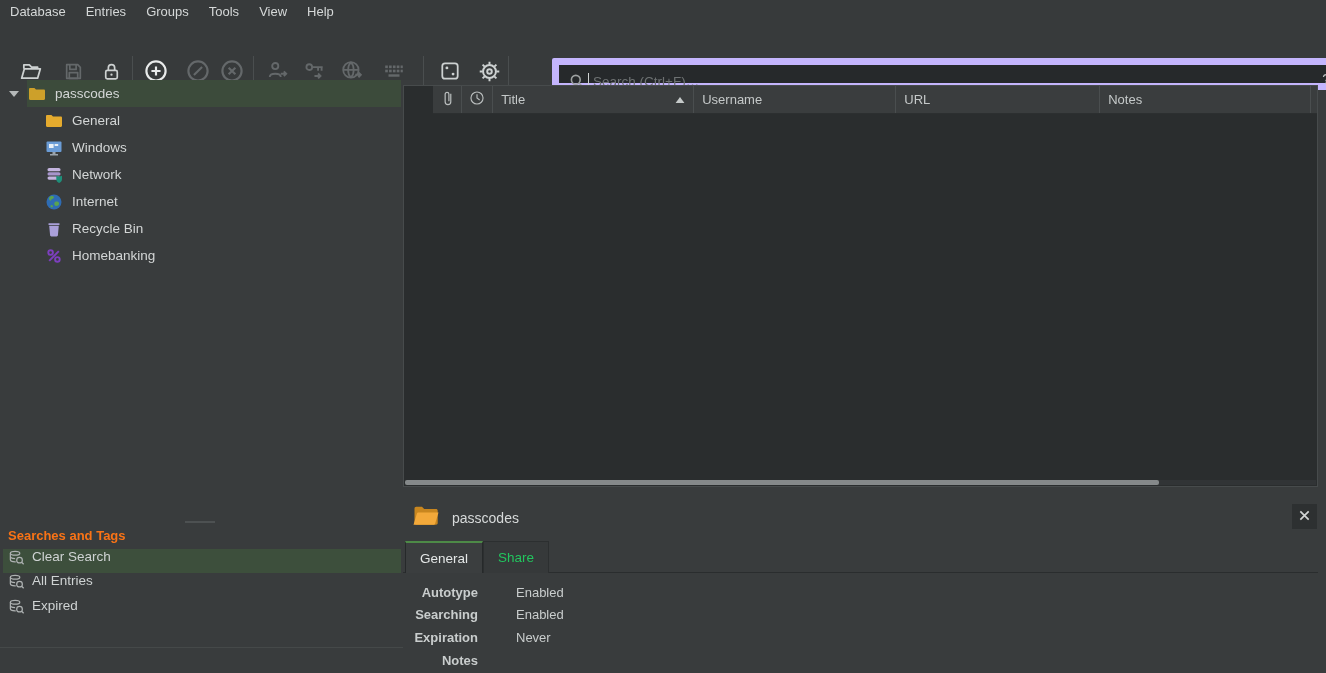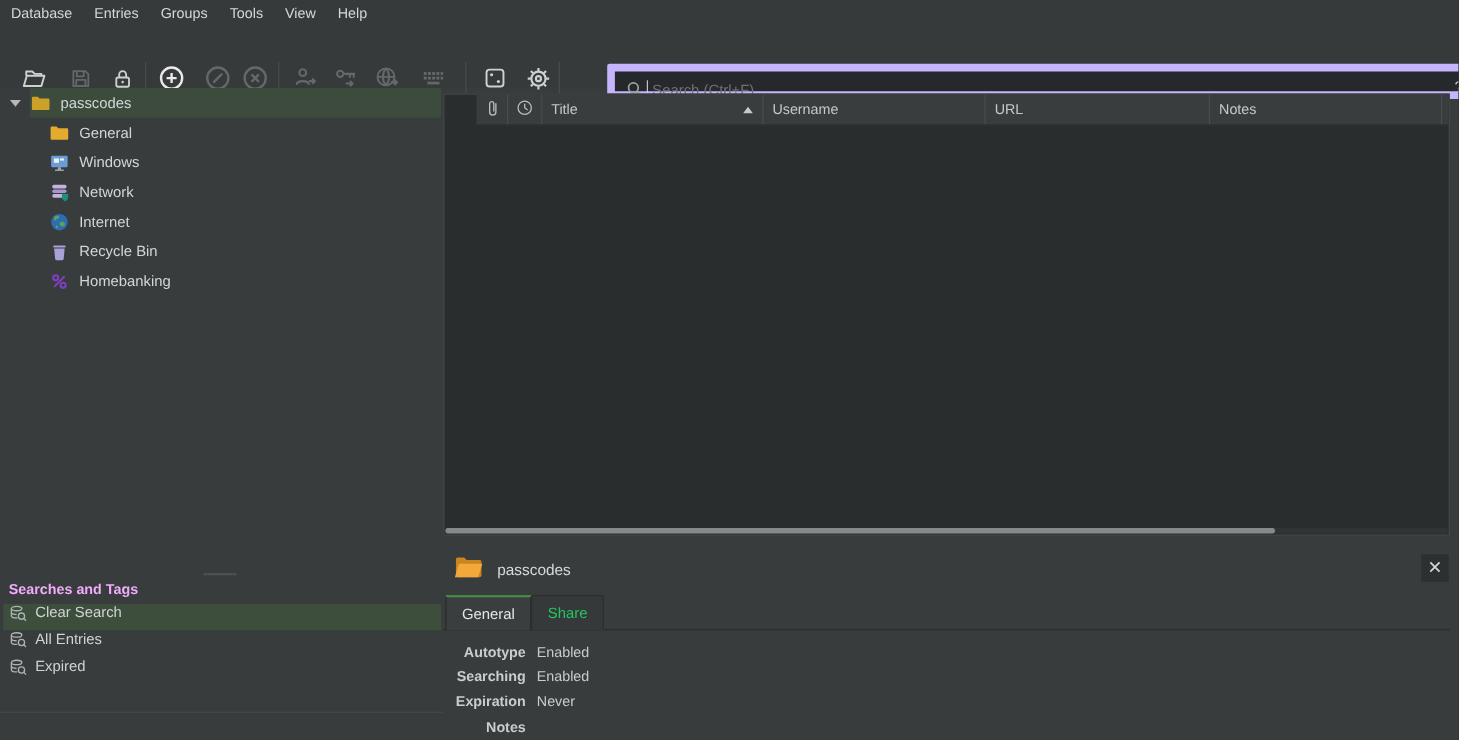--- a/index.html
+++ b/index.html
@@ -33,21 +33,21 @@
   .tree{position:absolute;left:0;top:80px;width:403px;}
   .tree-row{position:relative;height:27px;display:flex;align-items:center;cursor:default;}
   .tree-row .rowbg{position:absolute;left:27px;right:2px;top:0;bottom:0;background:#3c4b3b;}
   .tree-row>*{position:relative;}
   .expander{margin-left:9px;width:0;height:0;border-left:5px solid transparent;
             border-right:5px solid transparent;border-top:6px solid #b5b9b9;}
   .tree-icon{margin-left:8px;width:20px;height:20px;}
   .tree-icon.child{margin-left:44px;}
   .tree-label{margin-left:8px;color:#d3d6d6;font-size:13.5px;white-space:nowrap;}
   
-  .searches-header{position:absolute;left:8px;top:528px;font-weight:bold;color:#f0abfc;}
+  .searches-header{position:absolute;left:8px;top:528px;font-weight:bold;color:#f97316;}
   .searches{position:absolute;left:0;top:549px;width:403px;}
   .search-row{position:relative;height:24.3px;display:flex;align-items:flex-start;cursor:default;}
   .search-row .rowbg{position:absolute;left:3px;right:2px;top:0;bottom:0;background:#3d4f3c;}
   .search-row>*{position:relative;}
   .search-row .sicon{margin-left:8px;width:17px;height:17px;color:#aeb2b2;}
   .search-row .slabel{margin-left:7px;color:#cfd3d3;font-size:13.5px;}
   .searches-divider{position:absolute;left:0;top:647px;width:403px;height:1px;background:#454949;}
   .splitter-handle{position:absolute;left:185px;top:521px;width:30px;height:2px;background:#4d5152;}
   
   .entry-table{position:absolute;left:403px;top:85px;width:915px;height:402px;box-sizing:border-box;
@@ -73,21 +73,21 @@
   .close-btn{position:absolute;left:1292px;top:504px;width:25px;height:25px;background:#2d3031;
              display:flex;align-items:center;justify-content:center;cursor:default;}
   .tabline{position:absolute;left:403px;top:572px;width:915px;height:1px;background:#2a2d2e;}
   .tabs{position:absolute;left:405px;top:541px;display:flex;}
   .tab{height:32px;padding:0 14px;display:flex;align-items:center;box-sizing:border-box;
        font-size:13.5px;cursor:default;}
   .tab.active{background:#3b3e3f;border:1px solid #26292a;border-bottom:none;
               border-top:2px solid #4d8a47;color:#e4e7e7;z-index:2;}
   .tab.inactive{background:#36393a;border:1px solid #2c2f30;border-bottom:none;color:#22c55e;}
   .fields{position:absolute;left:403px;top:581px;width:520px;}
-  .field-row{display:flex;height:22.6px;align-items:center;}
+  .field-row{display:flex;height:22.6px;align-items:center;gap:28px;}
   .flabel{width:75px;text-align:right;font-weight:bold;color:#c9cdcd;}
   .fvalue{margin-left:10px;color:#c9cdcd;}
 </style>
 </head>
 <body>
 
 <div class="window">
 
   <div class="menubar">
     <span class="menu-item">Database</span>

